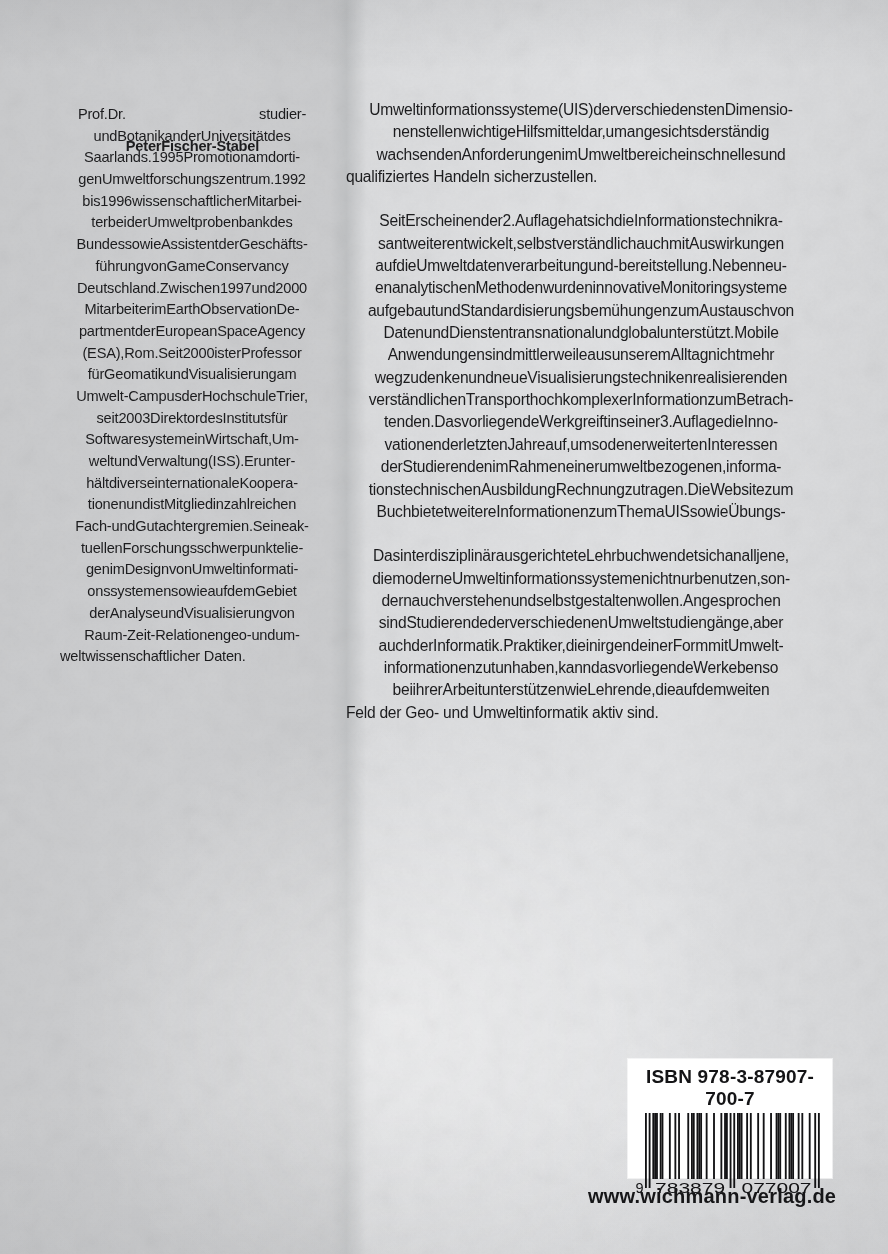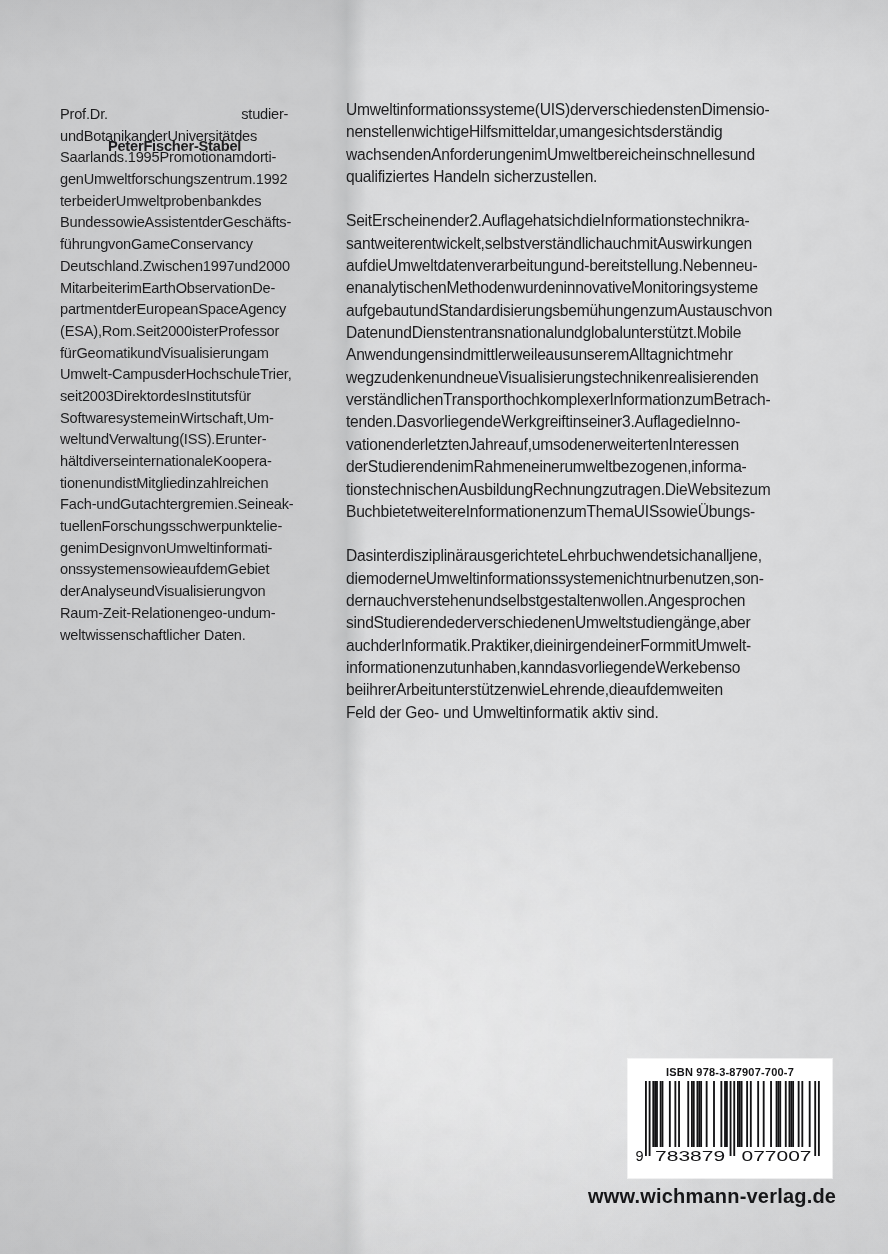--- a/index.html
+++ b/index.html
@@ -21,21 +21,21 @@
         #dadbdd 41.3%,
         #dddee0 55%,
         #e0e1e3 72%,
         #d5d6d8 100%);
   }
   .noise{position:absolute;inset:0;z-index:0;pointer-events:none;}
   .content{position:absolute;inset:0;z-index:1;}
 
   
   .col{position:absolute;text-align:justify;}
-  .line{display:flex;justify-content:flex-start;white-space:pre;overflow:visible;}
+  .line{display:flex;justify-content:center;white-space:pre;overflow:visible;}
   .line-last{display:block;}
   .b{font-weight:bold;margin-top:32px;}
 
   .bio{
     left:60px;top:104px;width:264px;
     font-size:14.6px;letter-spacing:-0.2px;
   }
   .bio .line{height:21.7px;line-height:21.7px;}
 
   .blurb{
@@ -48,21 +48,21 @@
 
   
   .isbn-box{
     position:absolute;left:628px;top:1059px;width:204px;height:119px;
     background:#ffffff;
     box-shadow:0 0 0 1px rgba(255,255,255,0.6);
   }
   .isbn-label{
     margin-top:7px;
     text-align:center;
-    font-size:11px;
+    font-size:19px;
     font-weight:bold;
     letter-spacing:0.2px;
     color:#141416;
   }
   .barcode-svg{display:block;margin:3px auto 0 auto;}
 
   .website{
     position:absolute;left:588px;top:1185px;width:248px;
     font-size:20px;font-weight:bold;letter-spacing:0.2px;
     color:#161618;text-align:center;white-space:nowrap;
@@ -95,20 +95,21 @@
   </svg>
 
   <div class="content">
 
     <div class="col bio">
         <div class="para">
           <div class="line"><span>Prof.</span><span>Dr.</span><span class="b">Peter</span><span class="b">Fischer-Stabel</span><span>studier-</span></div>
           <div class="line"><span>und</span><span>Botanik</span><span>an</span><span>der</span><span>Universität</span><span>des</span></div>
           <div class="line"><span>Saarlands.</span><span>1995</span><span>Promotion</span><span>am</span><span>dorti-</span></div>
           <div class="line"><span>gen</span><span>Umweltforschungszentrum.</span><span>1992</span></div>
+          <div class="line"><span>bis</span><span>1996</span><span>wissenschaftlicher</span><span>Mitarbei-</span></div>
           <div class="line"><span>ter</span><span>bei</span><span>der</span><span>Umweltprobenbank</span><span>des</span></div>
           <div class="line"><span>Bundes</span><span>sowie</span><span>Assistent</span><span>der</span><span>Geschäfts-</span></div>
           <div class="line"><span>führung</span><span>von</span><span>Game</span><span>Conservancy</span></div>
           <div class="line"><span>Deutschland.</span><span>Zwischen</span><span>1997</span><span>und</span><span>2000</span></div>
           <div class="line"><span>Mitarbeiter</span><span>im</span><span>Earth</span><span>Observation</span><span>De-</span></div>
           <div class="line"><span>partment</span><span>der</span><span>European</span><span>Space</span><span>Agency</span></div>
           <div class="line"><span>(ESA),</span><span>Rom.</span><span>Seit</span><span>2000</span><span>ist</span><span>er</span><span>Professor</span></div>
           <div class="line"><span>für</span><span>Geomatik</span><span>und</span><span>Visualisierung</span><span>am</span></div>
           <div class="line"><span>Umwelt-Campus</span><span>der</span><span>Hochschule</span><span>Trier,</span></div>
           <div class="line"><span>seit</span><span>2003</span><span>Direktor</span><span>des</span><span>Instituts</span><span>für</span></div>

